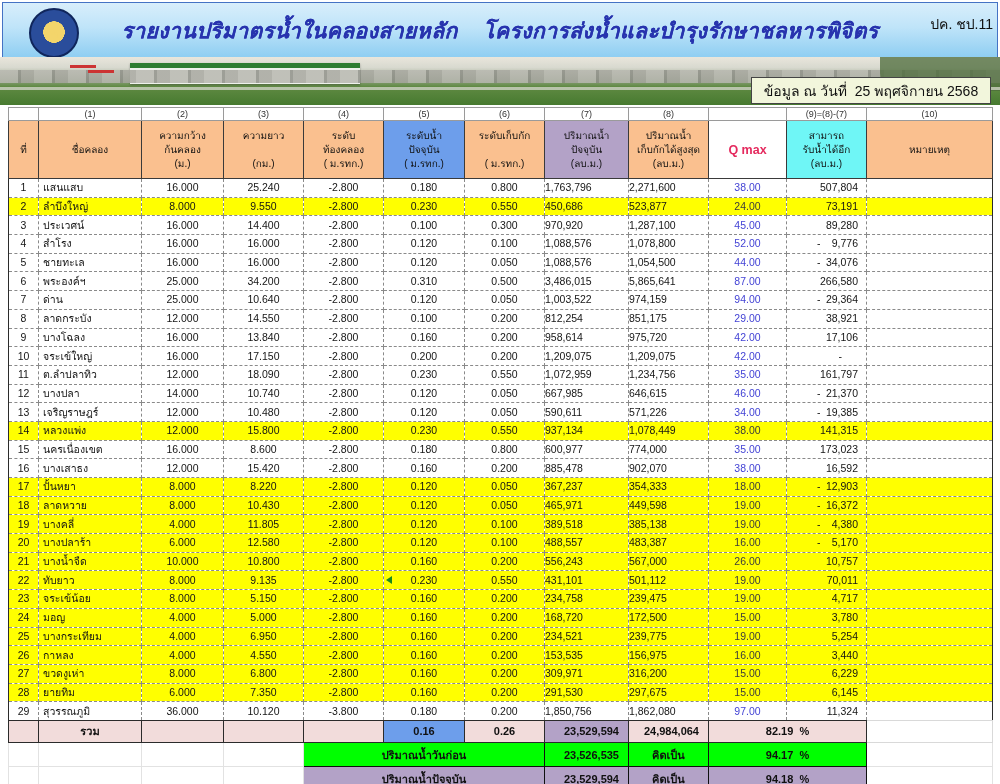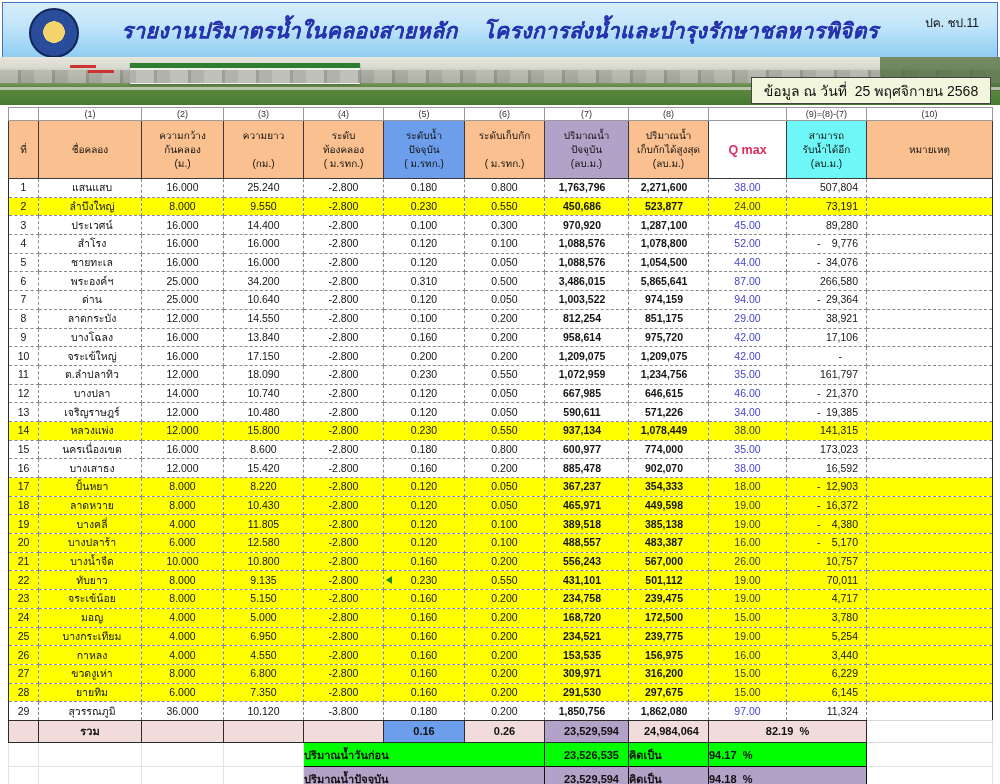--- a/index.html
+++ b/index.html
@@ -9,21 +9,21 @@
   
   .banner{position:absolute;left:2px;top:2px;right:2px;height:54px;
           background:linear-gradient(180deg,var(--banner_top) 0%,#bfe4f9 45%,var(--banner_bottom) 100%);
           border:1px solid var(--banner_border);display:flex;align-items:center;justify-content:center;}
   .logo{position:absolute;left:26px;top:5px;width:46px;height:46px;border-radius:50%;
         background:radial-gradient(circle at 50% 48%, #f3d56b 0 32%, #2a4d9b 33% 72%, #16336e 73% 100%);
         border:2px solid #10265c;display:flex;align-items:center;justify-content:center;
         color:#f3d56b;font-size:15px;}
   .title{color:var(--title_blue);font-size:21px;font-weight:bold;font-style:italic;
          white-space:pre;letter-spacing:.5px;text-shadow:0 0 .4px var(--title_blue);}
-  .form-code{position:absolute;right:18px;top:10px;font-size:12px;color:#101010;}
+  .form-code{position:absolute;right:4px;top:10px;font-size:14px;color:#101010;}
 
   
   .photo{position:absolute;left:0;top:57px;width:1000px;height:48px;overflow:hidden;
          background:linear-gradient(180deg,#e9e6dc 0%,#d8d9cf 22%,#b9c0ae 34%,#93a287 46%,#5f8a42 62%,#477a30 100%);}
   .photo .structure{position:absolute;left:0;top:13px;width:100%;height:13px;opacity:.85;
          background:repeating-linear-gradient(90deg,#b8b8b0 0 18px,#8f9088 18px 21px,#a7a79f 21px 34px);}
   .photo .building{position:absolute;left:130px;top:6px;width:230px;height:16px;background:#eef1ec;
          border-top:5px solid #2e7d32;box-shadow:0 1px 2px rgba(0,0,0,.3);}
   .photo .trees{position:absolute;right:0;top:0;width:120px;height:34px;background:#4c6b3a;opacity:.75;
          border-bottom-left-radius:18px;}
@@ -46,23 +46,23 @@
   .hd .ln{line-height:14px;min-height:14px;text-align:center;}
   .hd.bg-blue{background:var(--col_blue);}
   .hd.bg-purple{background:var(--col_purple);}
   .hd.bg-cyan{background:var(--col_cyan);}
   .hd.bg-white{background:#fff;}
   .hd.qmaxh{color:var(--qmax_red);font-size:12.5px;font-weight:bold;}
   
   .tbl tbody.data td{height:17.7px;border:1px dashed #8a8a8a;font-size:10.5px;color:#141414;
                      line-height:17px;background:#fff;}
   .tbl tbody.data tr.hl td{background:var(--row_yellow);}
-  td.cname{text-align:center;padding-left:4px;font-size:10px;}
+  td.cname{text-align:left;padding-left:4px;font-size:10px;}
   td.cnum{text-align:center;}
-  td.crt{text-align:center;padding-right:9px;font-weight:bold;}
+  td.crt{text-align:left;padding-right:9px;}
   td.cq{text-align:center;}
   tbody.data tr:not(.hl) td.cq{color:var(--qval_blue);}
   tbody.data tr.hl td.cq{color:#3c3c3c;}
   td.crem{text-align:right;padding-right:8px;position:relative;}
   td.crem .minus{position:absolute;left:30px;}
   td.crem .dash{padding-right:16px;}
   td.clvl{position:relative;}
   .marker{position:absolute;left:2px;top:50%;margin-top:-4px;width:0;height:0;display:block;
           border-top:4px solid transparent;border-bottom:4px solid transparent;border-right:6px solid #1c8a1c;}
   
@@ -70,21 +70,21 @@
               font-size:11px;font-weight:bold;color:#101010;text-align:center;}
   tr.total td.blue{background:var(--col_blue);}
   tr.total td.purple{background:var(--col_purple);}
   tr.total td.trt{text-align:right;padding-right:9px;}
   tr.total td.pct{white-space:pre;}
   tr.total td.rmk{background:#fff;border:1px solid #d9d9d9;border-left:1px solid #2b2b2b;}
   tr.total .u{}
   
   tr.sum td{height:23.5px;font-size:11px;font-weight:bold;color:#101010;}
   tr.sum td.ghost{background:#fff;border:1px solid #e2e2e2;}
-  tr.sum td.box{border:1.5px solid #101010;}
+  tr.sum td.box{border:1.5px solid #101010;text-align:center;}
   tr.sum td.val{text-align:right;padding-right:9px;}
   tr.sum td.pct{white-space:pre;}
   tr.green td.box{background:var(--sum_green);}
   tr.purpleRow td.box{background:var(--sum_purple);}
 </style>
 </head>
 <body>
 
 <div class="page">
 

